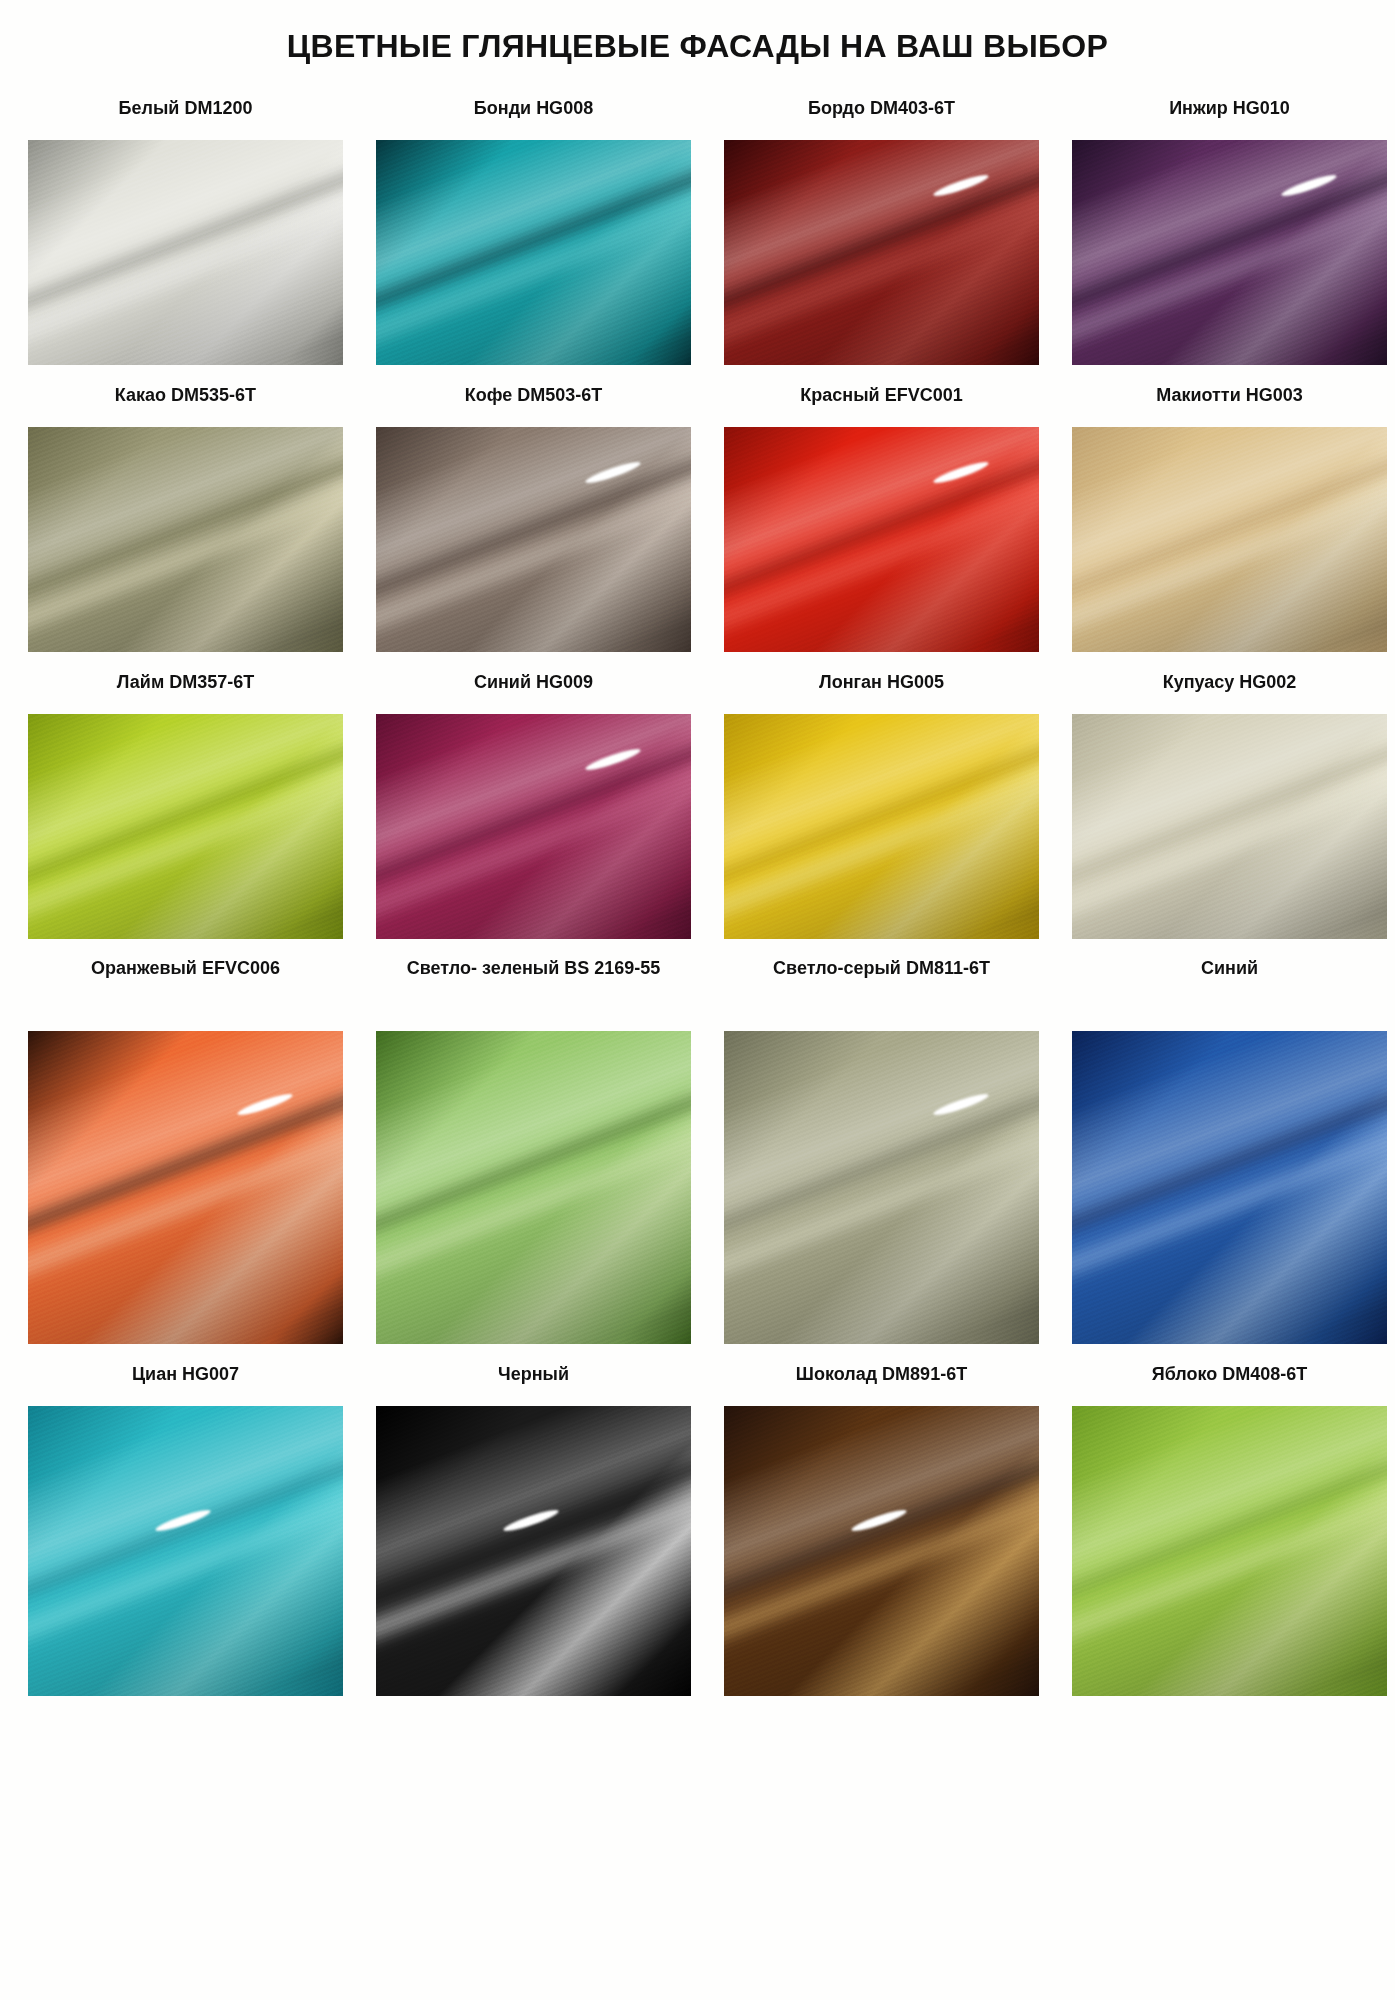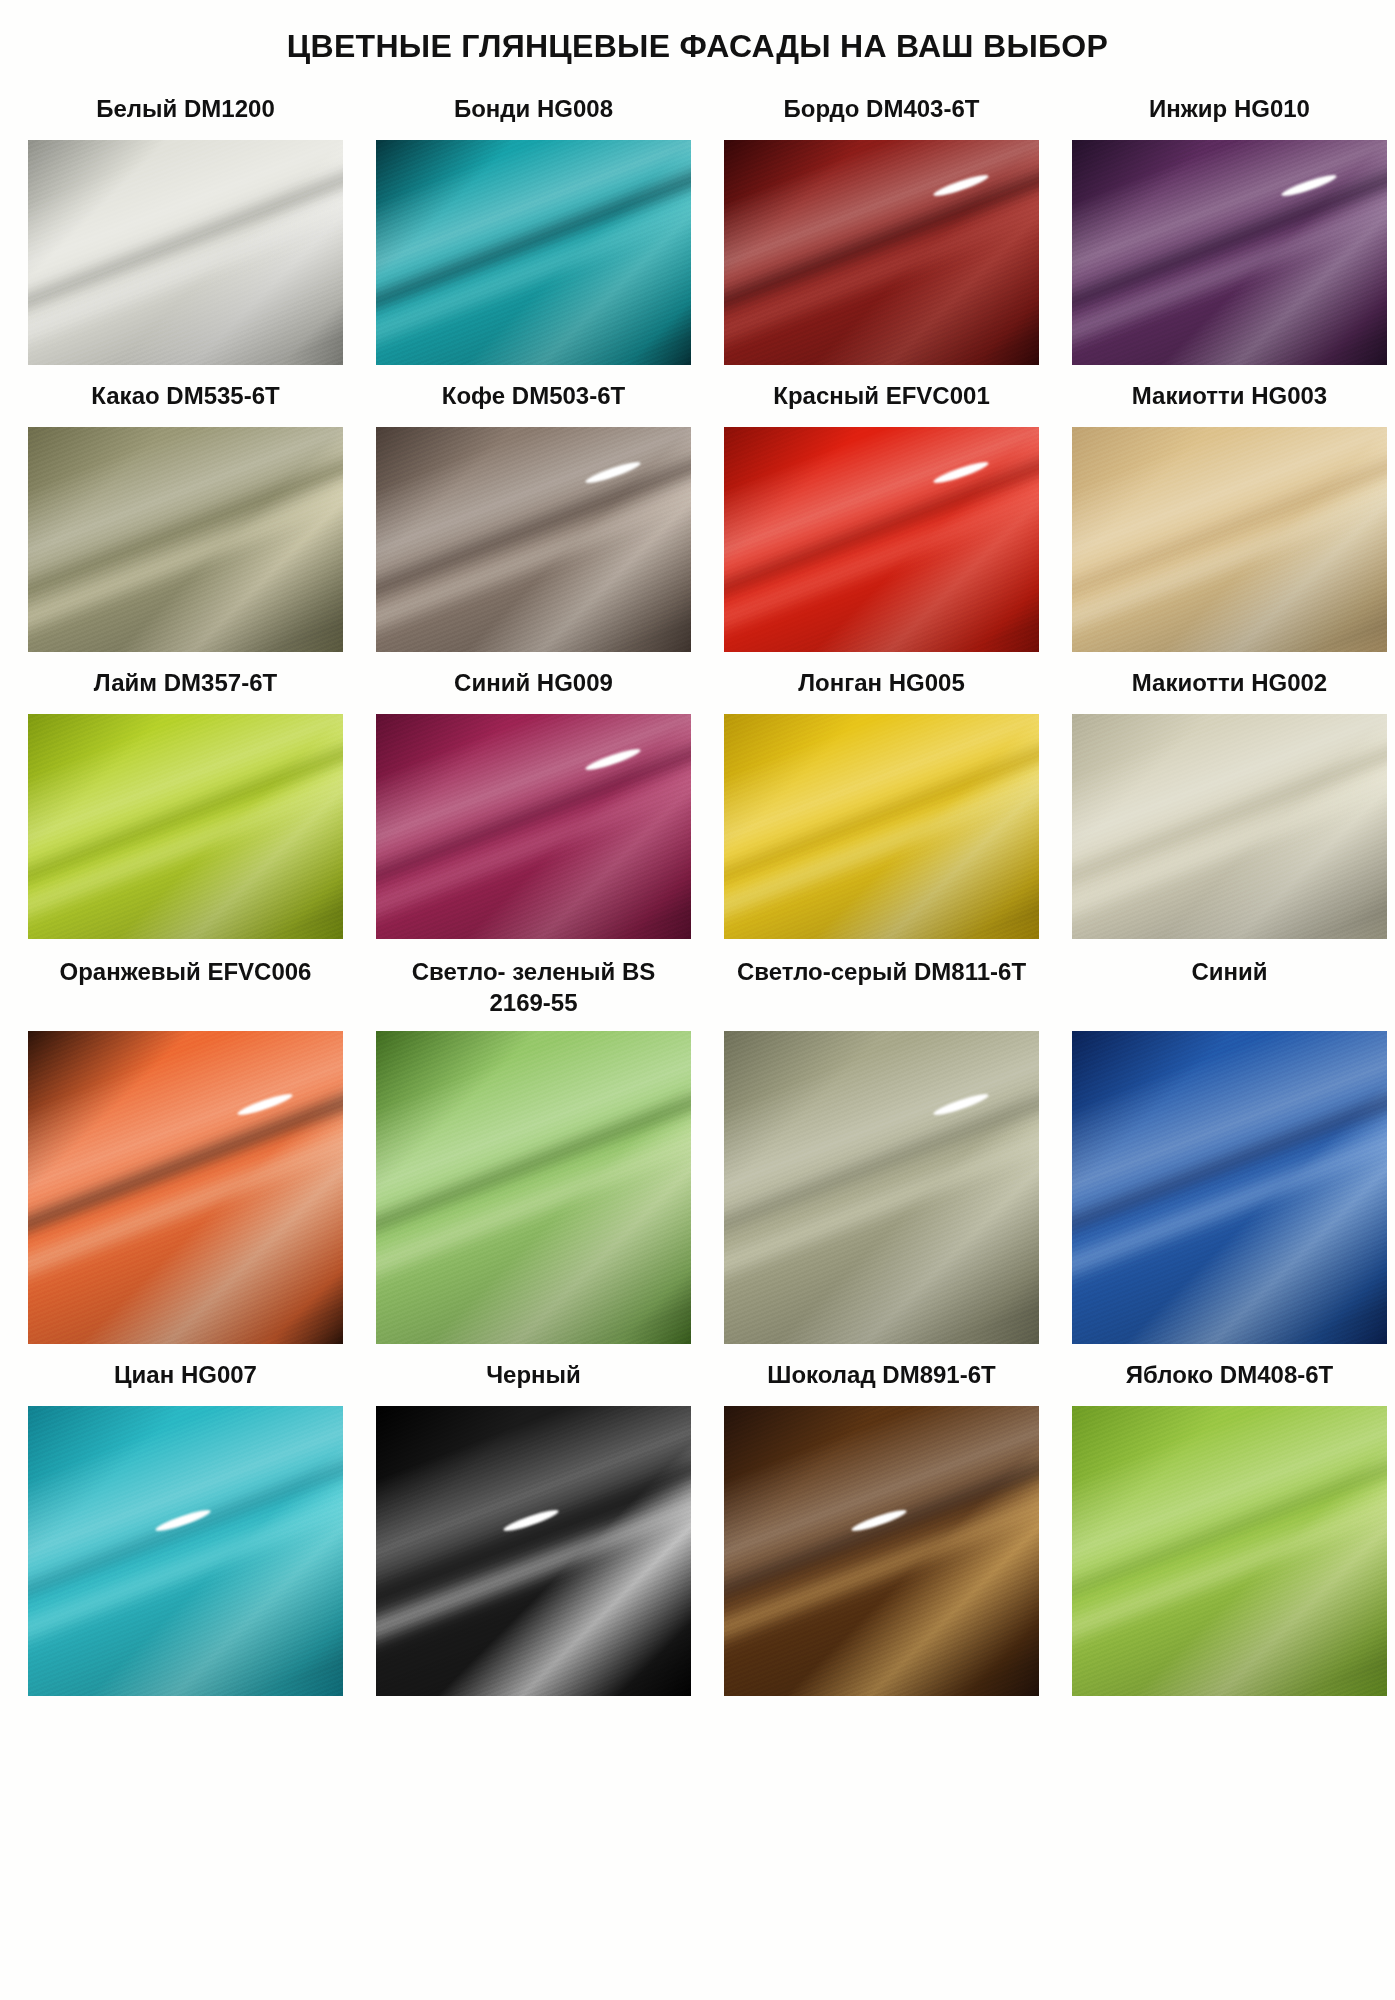--- a/index.html
+++ b/index.html
@@ -45,21 +45,21 @@
   .cell {
     width: 315px;
   }
 
   .swatch-label {
     height: 62px;
     display: flex;
     align-items: center;
     justify-content: center;
     text-align: center;
-    font-size: 24px;
+    font-size: 18px;
     font-weight: bold;
     color: #111;
     line-height: 1.28;
     padding: 0 2px;
   }
 
   
   .row-4 .swatch-label {
     height: 92px;
     align-items: flex-start;
@@ -231,21 +231,21 @@
         <div class="swatch-label">Лонган HG005</div>
         <div class="swatch">
           <div class="base" style="background: linear-gradient(135deg, rgb(184, 151, 8) 0%, rgb(232, 197, 26) 26%, rgb(232, 197, 26) 58%, rgb(246, 230, 126) 72%, rgb(232, 197, 26) 88%, rgb(184, 151, 8) 100%);"></div>
           <div class="band" style="top: 36%; background: linear-gradient(rgba(0, 0, 0, 0) 0%, rgb(184, 151, 8) 50%, rgba(0, 0, 0, 0) 100%); opacity: 0.75;"></div>
           <div class="band" style="top: 48%; height: 34px; background: linear-gradient(rgba(255, 255, 255, 0) 0%, rgb(246, 230, 126) 50%, rgba(255, 255, 255, 0) 100%); opacity: 0.7;"></div>
           <div class="sheen" style="background: linear-gradient(159deg, rgba(255, 255, 255, 0) 30%, rgba(255, 255, 255, 0.3) 41%, rgba(255, 255, 255, 0.06) 48%, rgba(0, 0, 0, 0.1) 58%, rgba(0, 0, 0, 0.3) 76%, rgba(0, 0, 0, 0.02) 90%);"></div>
           <div class="noise"></div>
         </div>
       </div>
       <div class="cell row-3">
-        <div class="swatch-label">Макиотти HG002</div>
+        <div class="swatch-label">Купуасу HG002</div>
         <div class="swatch">
           <div class="base" style="background: linear-gradient(135deg, rgb(180, 176, 152) 0%, rgb(214, 210, 188) 26%, rgb(214, 210, 188) 58%, rgb(242, 239, 220) 72%, rgb(214, 210, 188) 88%, rgb(180, 176, 152) 100%);"></div>
           <div class="band" style="top: 36%; background: linear-gradient(rgba(0, 0, 0, 0) 0%, rgb(180, 176, 152) 50%, rgba(0, 0, 0, 0) 100%); opacity: 0.75;"></div>
           <div class="band" style="top: 48%; height: 34px; background: linear-gradient(rgba(255, 255, 255, 0) 0%, rgb(242, 239, 220) 50%, rgba(255, 255, 255, 0) 100%); opacity: 0.7;"></div>
           <div class="sheen" style="background: linear-gradient(159deg, rgba(255, 255, 255, 0) 30%, rgba(255, 255, 255, 0.3) 41%, rgba(255, 255, 255, 0.06) 48%, rgba(0, 0, 0, 0.1) 58%, rgba(0, 0, 0, 0.3) 76%, rgba(0, 0, 0, 0.02) 90%);"></div>
           <div class="noise"></div>
         </div>
       </div>
       <div class="cell row-4">
         <div class="swatch-label">Оранжевый EFVC006</div>

